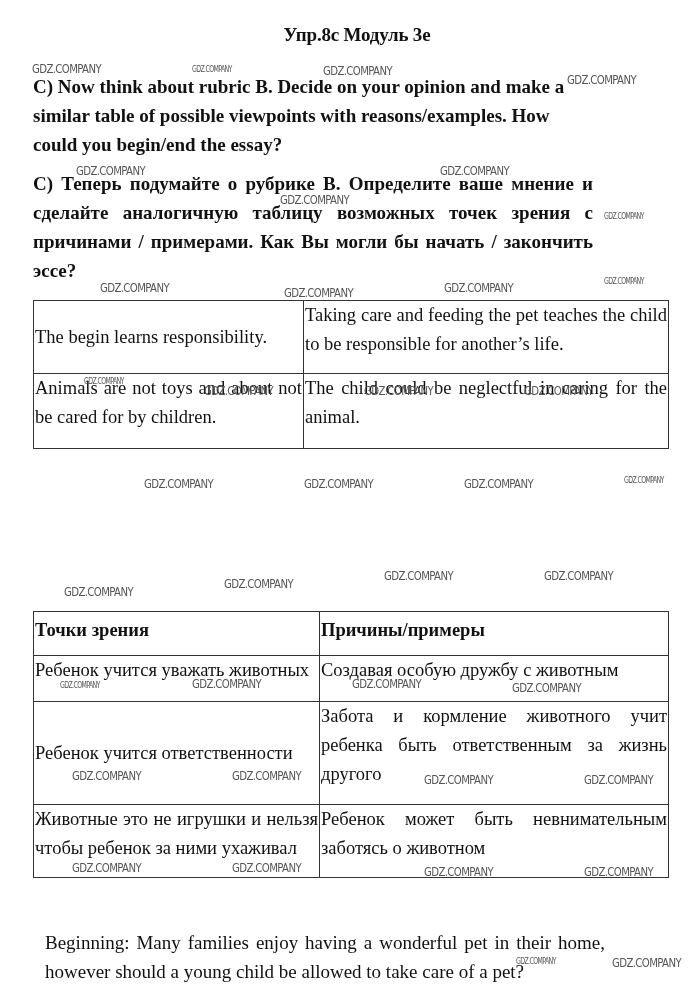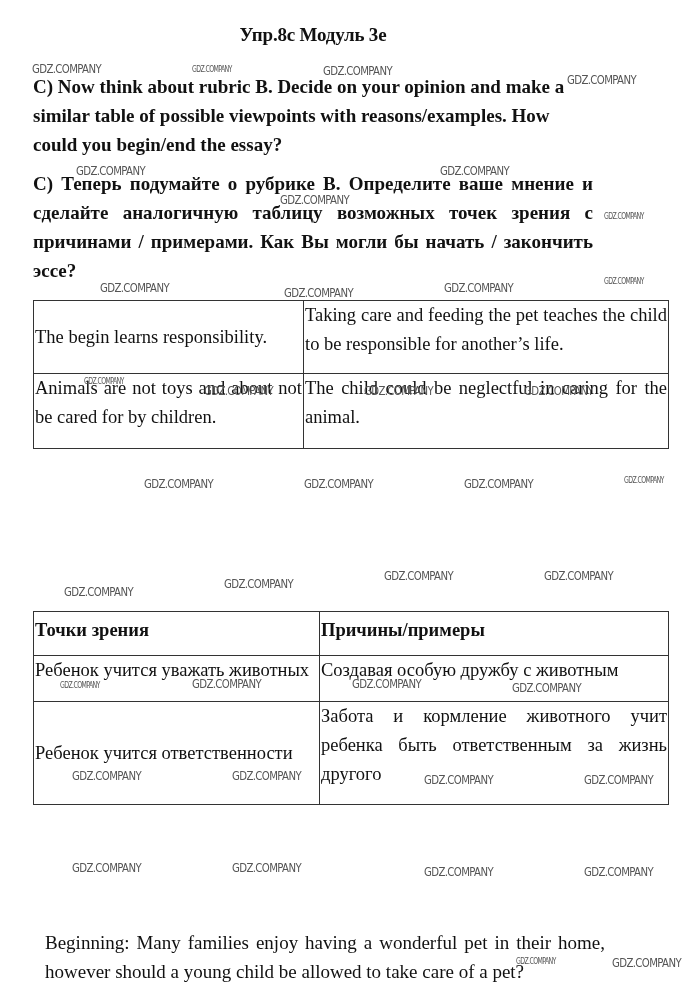--- a/index.html
+++ b/index.html
@@ -2,21 +2,21 @@
 <html><head>
 <meta charset="utf-8">
 <style>
   html, body { margin: 0; padding: 0; background: #ffffff; }
   body {
     width: 700px; height: 1008px; position: relative; overflow: hidden;
     font-family: "Liberation Serif", "DejaVu Serif", serif; color: #111;
   }
   .title {
     position: absolute; left: 0; top: 24px; width: 626px; text-align: center;
-    font-weight: bold; font-size: 19px; letter-spacing: -0.2px;
+    font-weight: bold; font-size: 19px; letter-spacing: -0.2px; padding-left: 44px;
   }
   .para {
     position: absolute; left: 33px; width: 565px; font-weight: bold; font-size: 19px;
     line-height: 29px; margin: 0;
   }
   .para.en { top: 72px; width: 540px; }
   .para.ru { top: 169px; text-align: justify; text-align-last: left; width: 560px; }
   table.grid {
     position: absolute; left: 33px; border-collapse: collapse; table-layout: fixed;
     font-size: 18.5px;
@@ -79,20 +79,24 @@
     <td class="hd">Причины/примеры</td>
   </tr>
   <tr style="height:46px">
     <td>Ребенок учится уважать животных</td>
     <td>Создавая особую дружбу с животным</td>
   </tr>
   <tr style="height:103px">
     <td class="mid">Ребенок учится ответственности</td>
     <td class="just">Забота и кормление животного учит ребенка быть ответственным за жизнь другого</td>
   </tr>
+  <tr style="height:73px">
+    <td class="just">Животные это не игрушки и нельзя чтобы ребенок за ними ухаживал</td>
+    <td class="just">Ребенок может быть невнимательным заботясь о животном</td>
+  </tr>
 </tbody>
   </table>
 
 <p class="bottom-text">Beginning: Many families enjoy having a wonderful pet in their home, however should a young child be allowed to take care of a pet?</p>
 
 <div class="wm" style="left:32px;top:61px">GDZ.COMPANY</div>
 <div class="wm s" style="left:192px;top:65px">GDZ.COMPANY</div>
 <div class="wm" style="left:323px;top:63px">GDZ.COMPANY</div>
 <div class="wm" style="left:567px;top:72px">GDZ.COMPANY</div>
 <div class="wm" style="left:76px;top:163px">GDZ.COMPANY</div>

